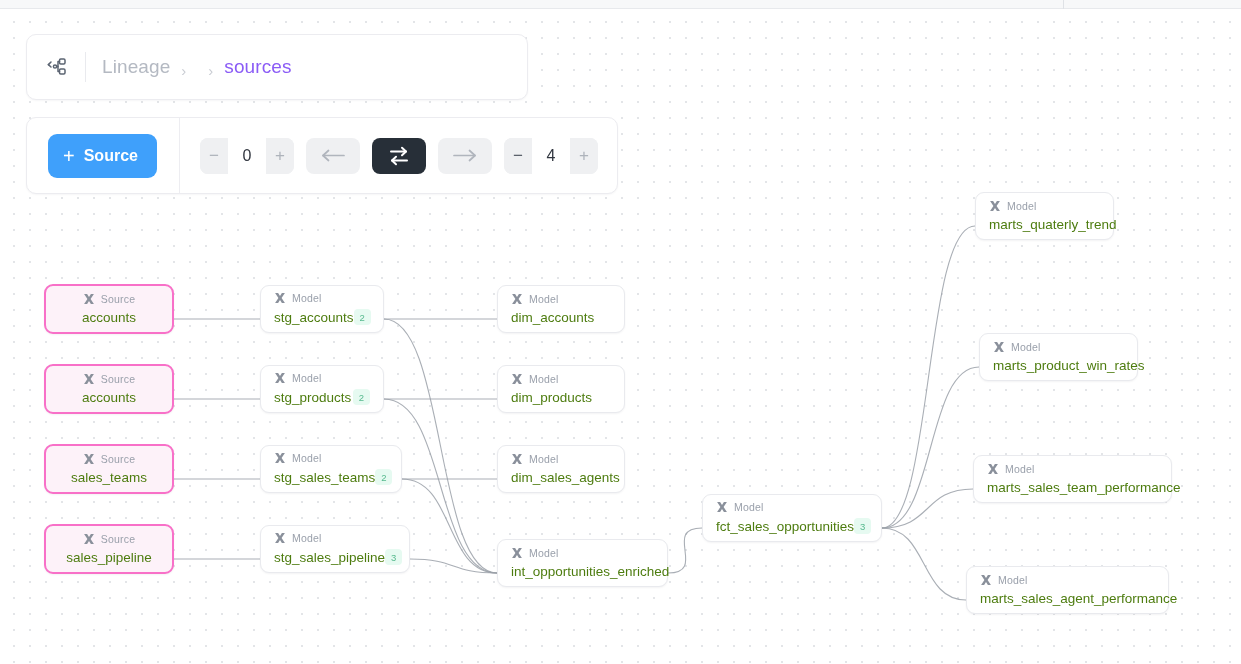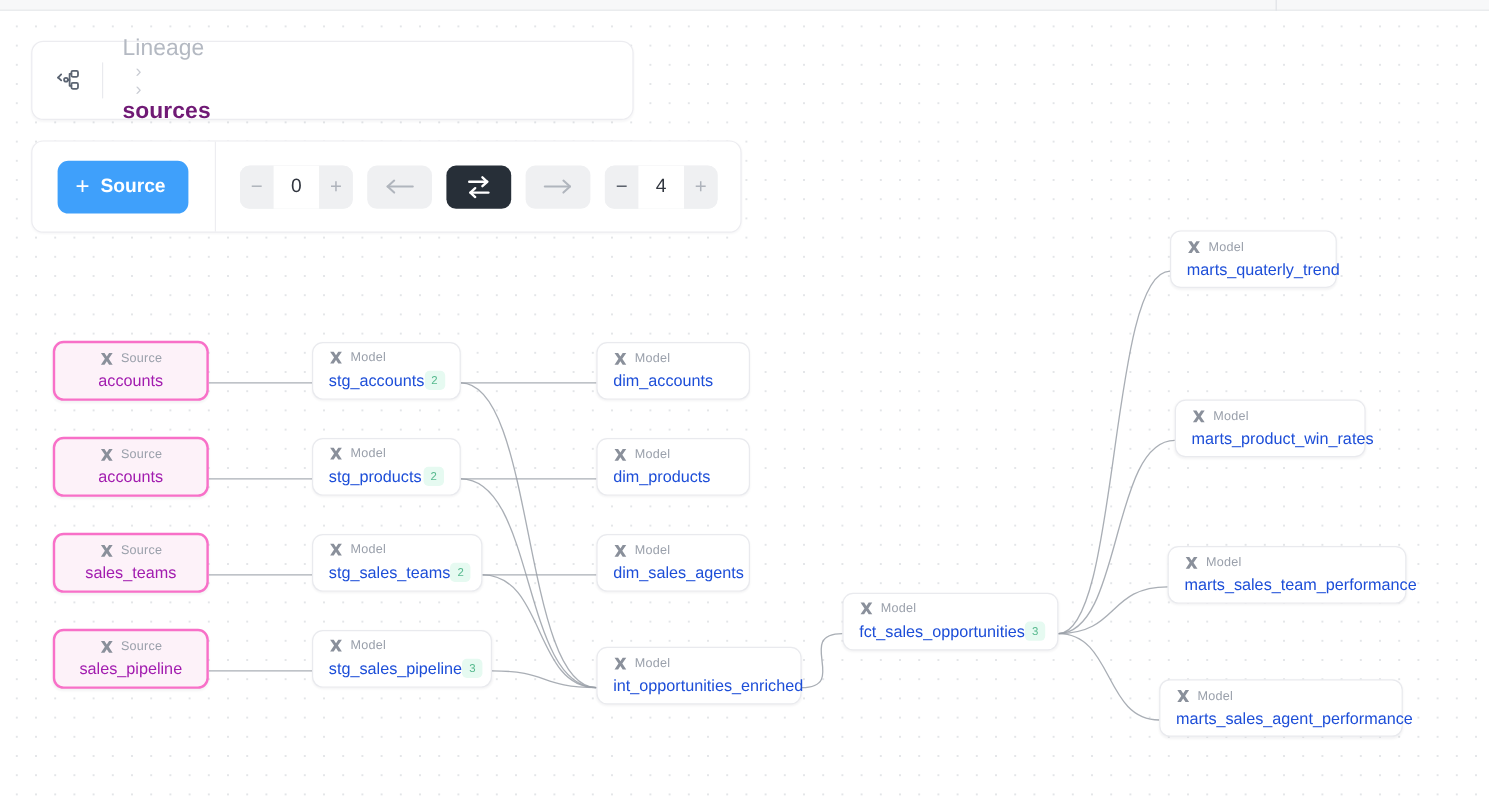--- a/index.html
+++ b/index.html
@@ -54,28 +54,28 @@
     display: flex; align-items: center; justify-content: center;
     color: #5b6472;
     flex: 0 0 auto;
   }
   .bc-sep-vert {
     width: 1px; height: 30px;
     background: #e9eaee;
     margin: 0 16px 0 14px;
     flex: 0 0 auto;
   }
-  .bc-trail { display: flex; align-items: flex-start; gap: 0; flex-direction: column; }
+  .bc-trail { display: flex; align-items: flex-end; gap: 0; }
   .bc-item {
     font-size: 19px;
     color: #b4b9c2;
     letter-spacing: .1px;
     white-space: nowrap;
   }
-  .bc-item.current { color: #701a75; font-weight: bold; }
+  .bc-item.current { color: #8b5cf6; font-weight: normal; }
   .bc-chev {
     color: #c9ccd3;
     font-size: 15px;
     margin: 0 11px;
     line-height: 1;
   }
 
   
   .toolbar-panel {
     position: absolute; left: 26px; top: 117px;
@@ -148,23 +148,23 @@
   }
   .node-head {
     display: flex; align-items: center; gap: 6px;
     margin-bottom: 5px;
   }
   .node-kind {
     font-size: 10.5px; color: #9aa0ab; letter-spacing: .2px;
   }
   .node-body { display: flex; align-items: center; }
   .node-name {
-    font-size: 13.5px; color: #1d4ed8; white-space: nowrap;
-  }
-  .node.source .node-name { color: #a21caf; }
+    font-size: 13.5px; color: #4d7c0f; white-space: nowrap;
+  }
+  .node.source .node-name { color: #4d7c0f; }
   .badge {
     margin-left: auto;
     min-width: 17px; height: 16px;
     background: #e6faf1;
     color: #56b98e;
     border-radius: 4px;
     font-size: 9.5px;
     display: flex; align-items: center; justify-content: center;
     padding: 0 4px;
   }

